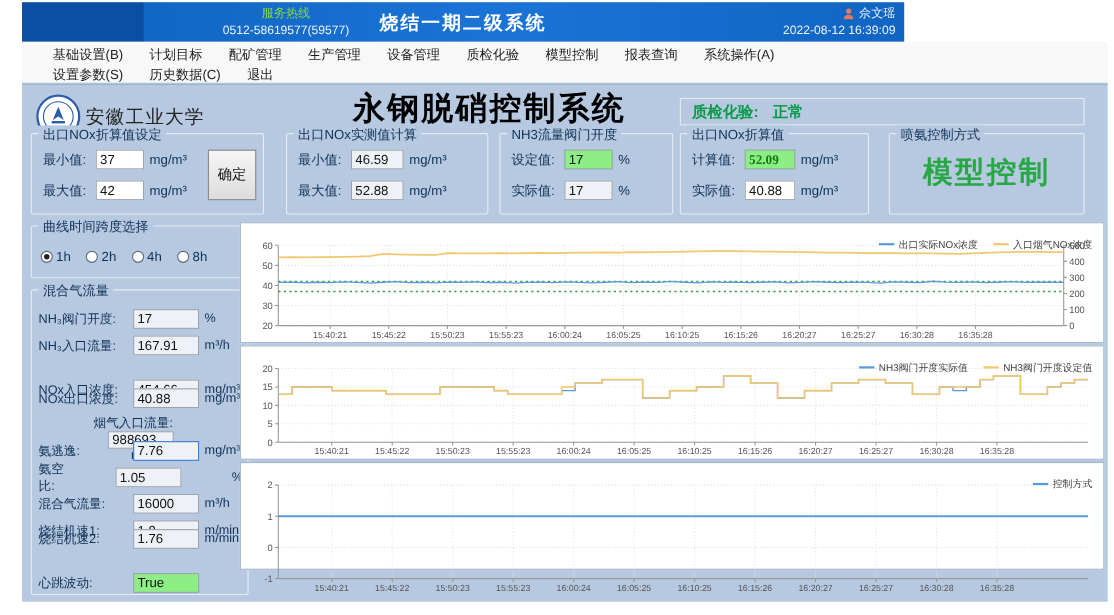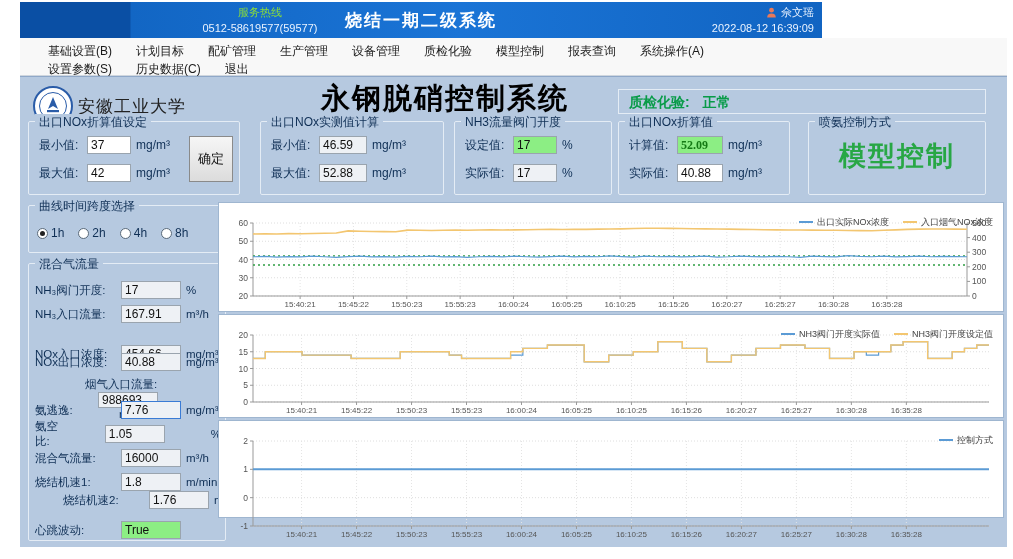--- a/index.html
+++ b/index.html
@@ -246,21 +246,21 @@
             <div class="param-row" style="top: 185px;">
               <span class="flabel">混合气流量:</span>
               <input class="fld ro" readonly="" value="16000" style="">
               <span class="funit">m³/h</span>
             </div>
             <div class="param-row" style="top: 209px;">
               <span class="flabel">烧结机速1:</span>
               <input class="fld ro" readonly="" value="1.8" style="">
               <span class="funit">m/min</span>
             </div>
-            <div class="param-row" style="top: 227px; margin-left: 28px;">
+            <div class="param-row" style="top: 217px;">
               <span class="flabel">烧结机速2:</span>
               <input class="fld ro" readonly="" value="1.76" style="">
               <span class="funit">m/min</span>
             </div>
             <div class="param-row" style="top: 257px;">
               <span class="flabel">心跳波动:</span>
               <input class="fld ro green" readonly="" value="True" style="">
               <span class="funit"></span>
             </div>
           </div>

